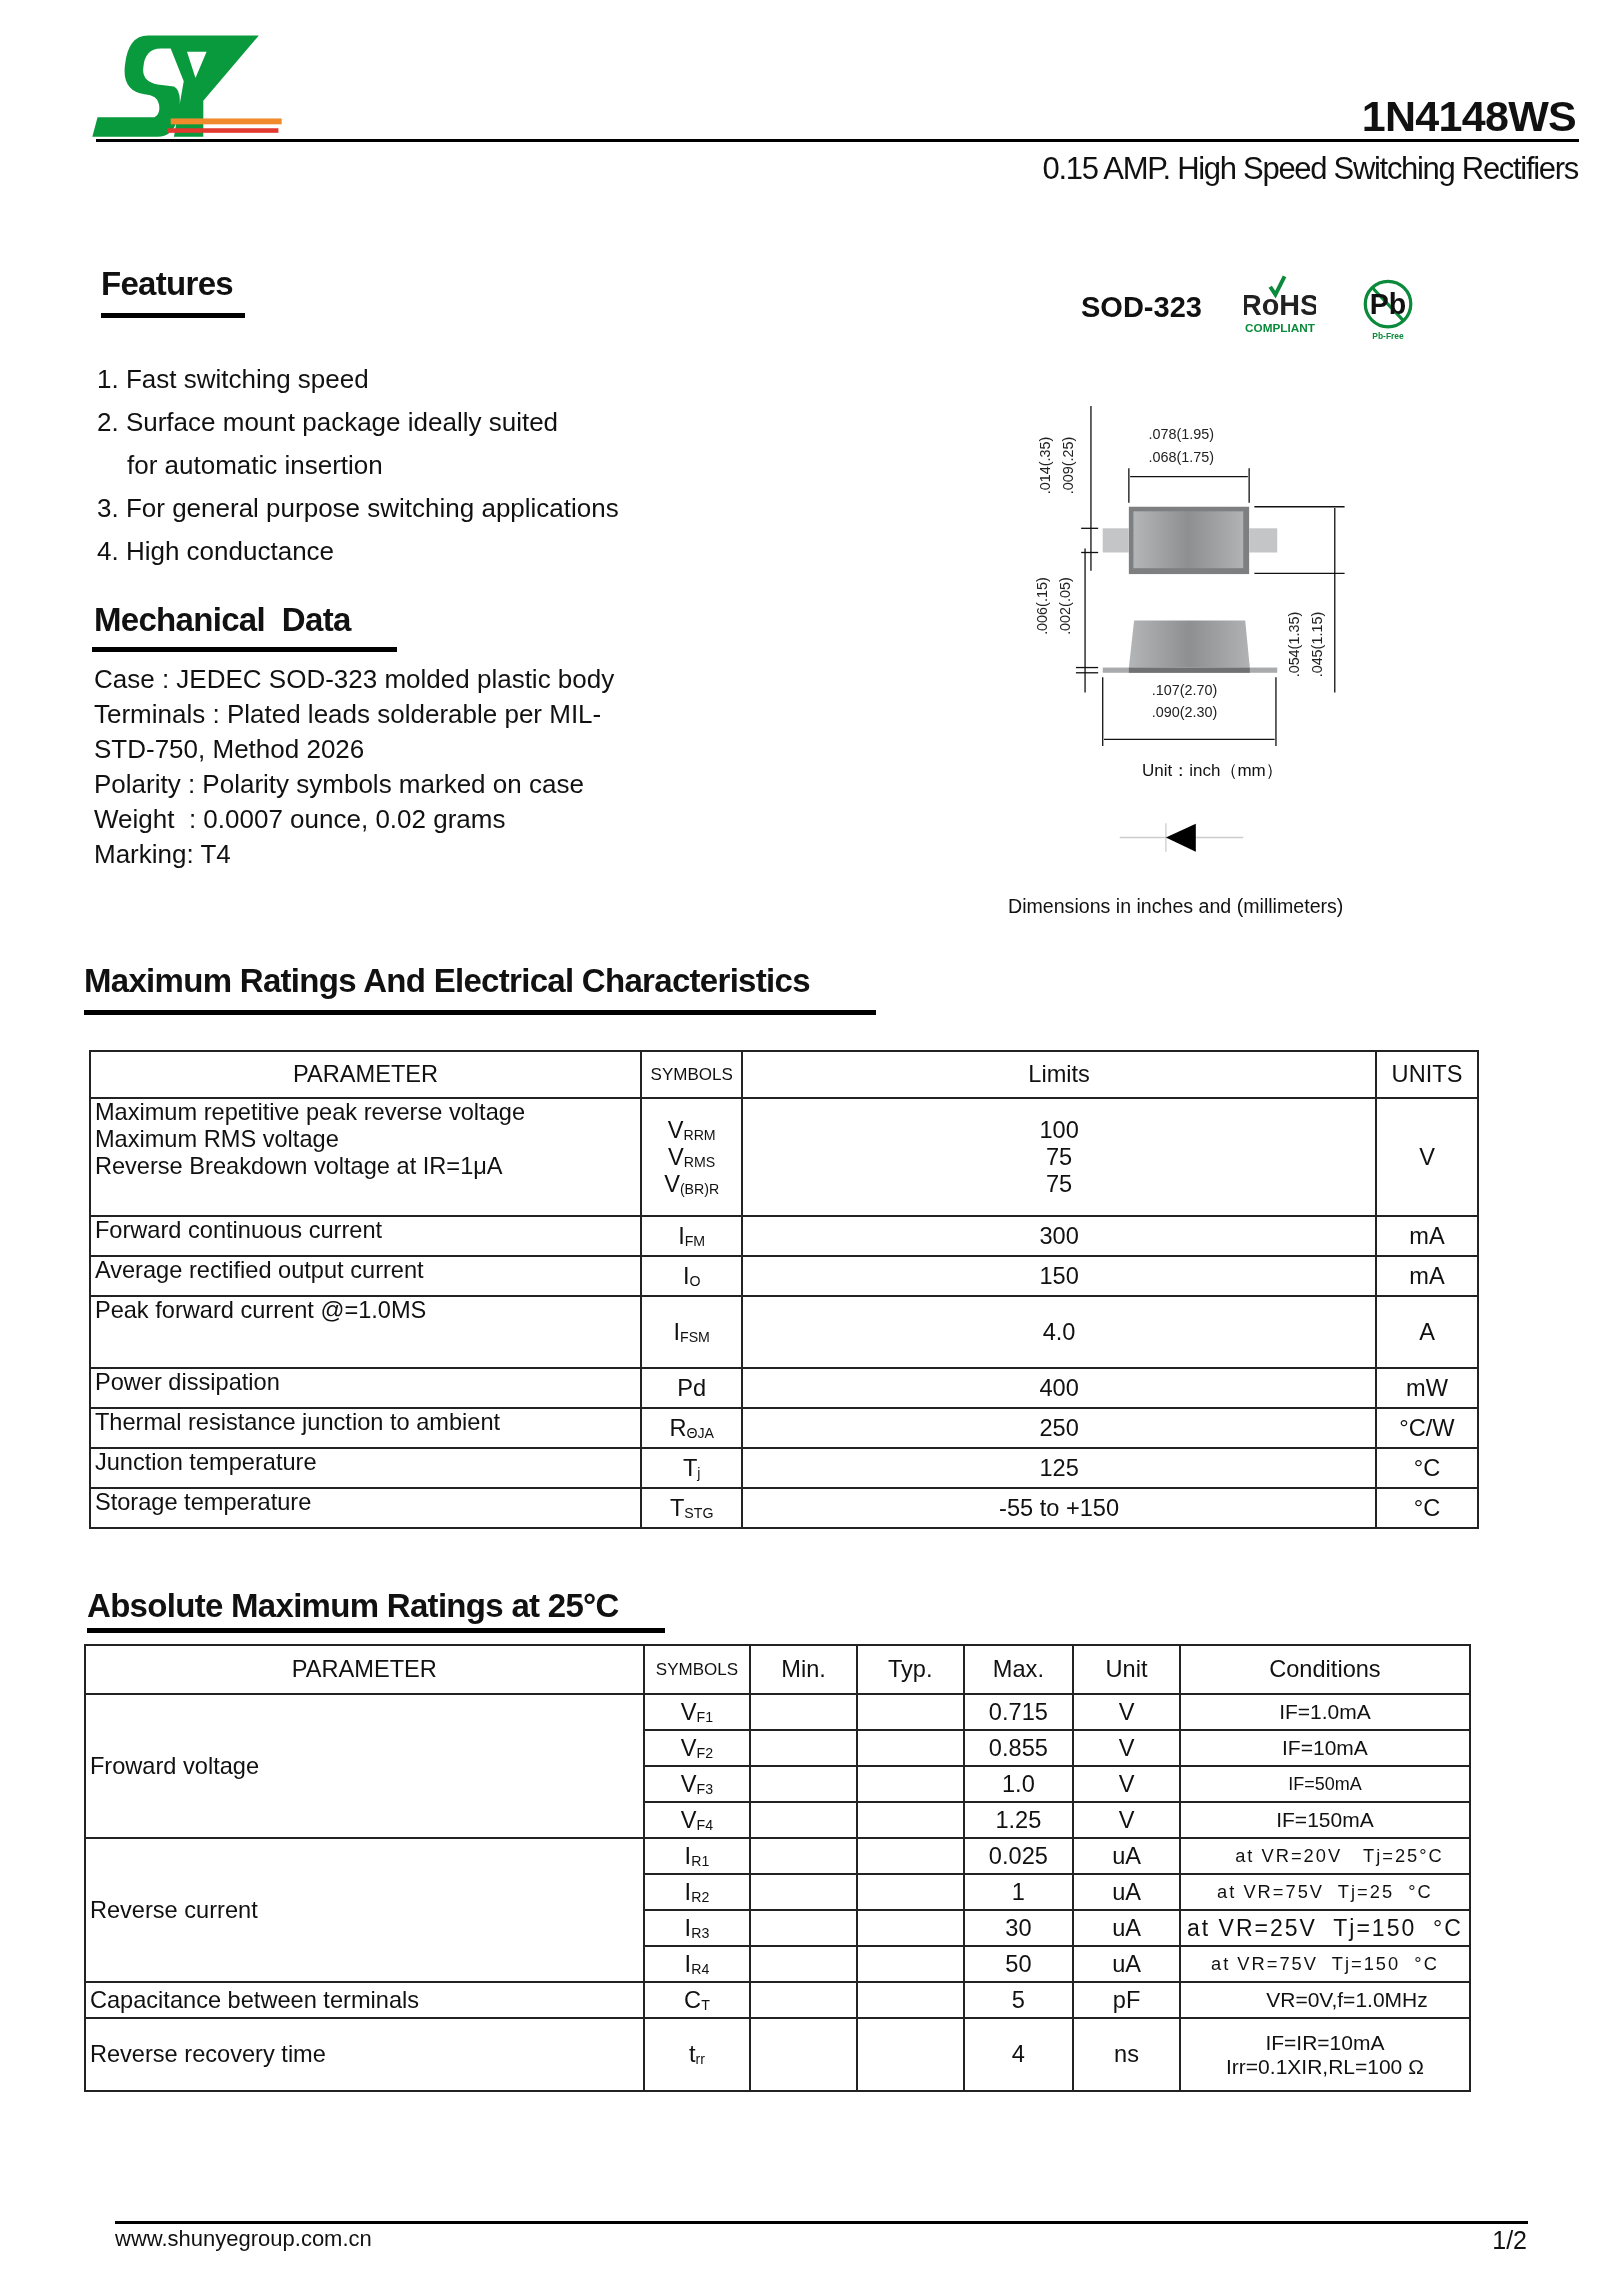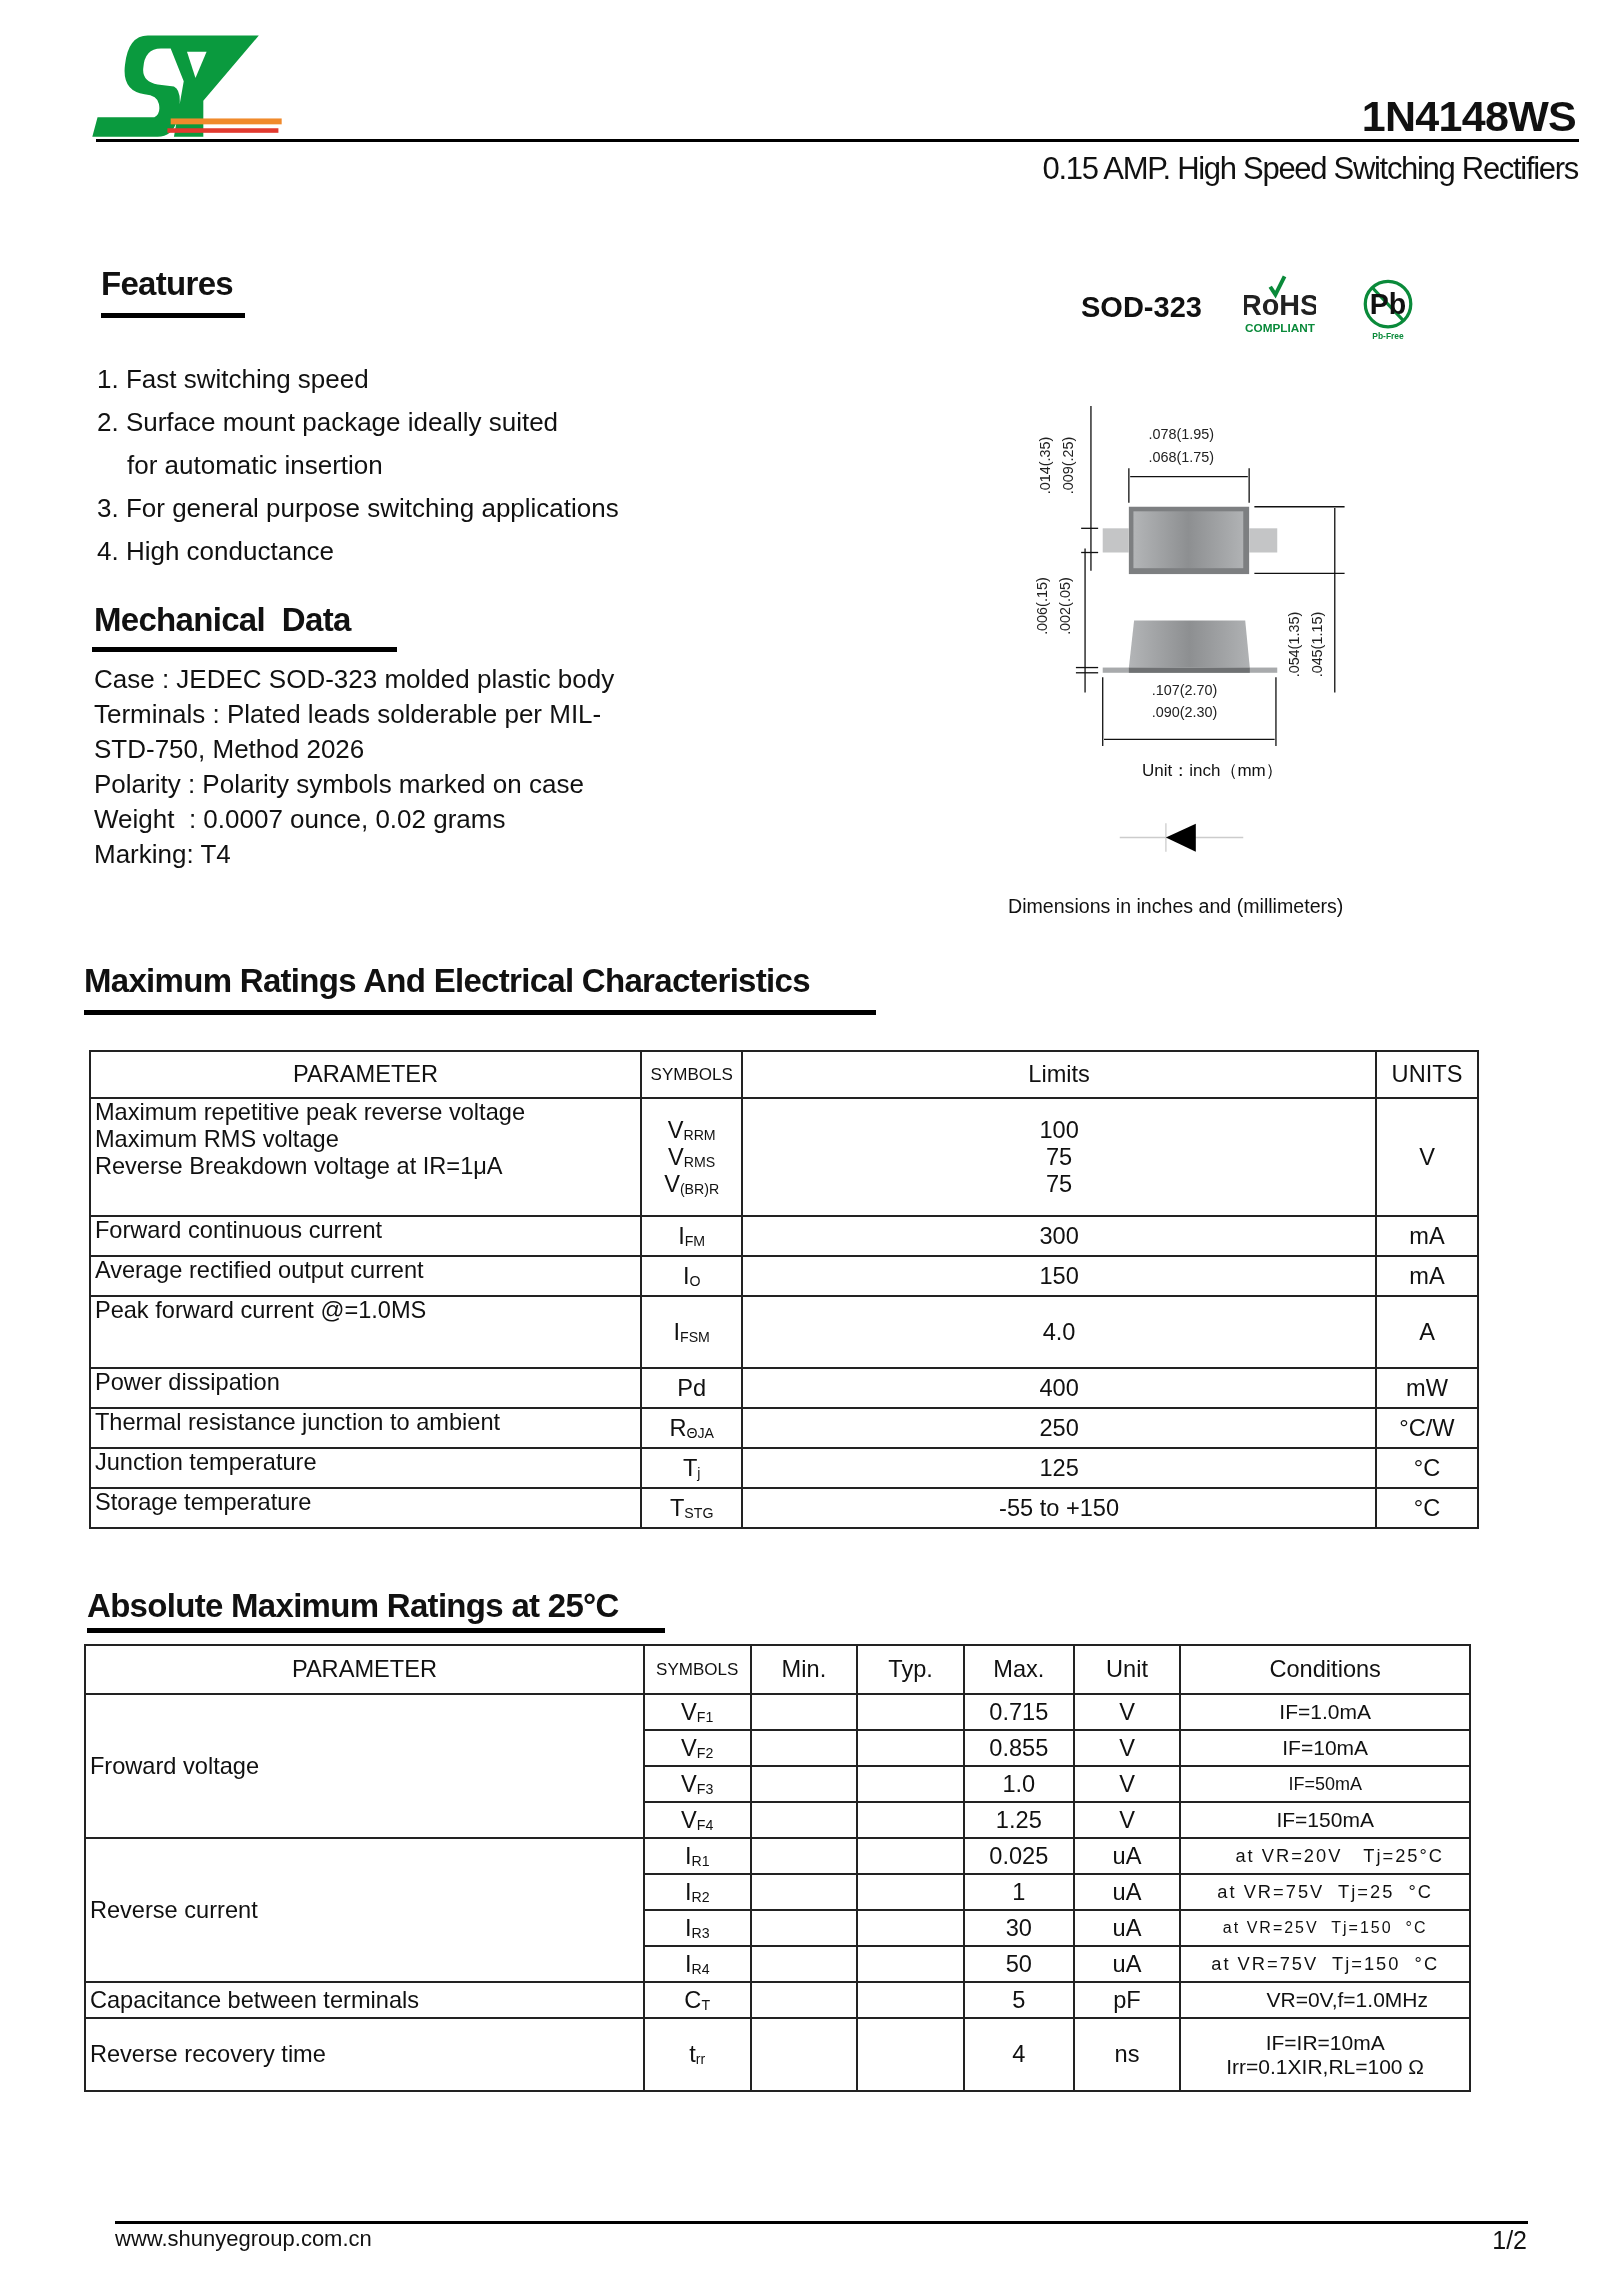--- a/index.html
+++ b/index.html
@@ -354,21 +354,21 @@
         <td class="c">1</td>
         <td class="c">uA</td>
         <td class="c cond" style="white-space: pre; font-size: 18.3px;"><div>at VR=75V  Tj=25  °C</div></td>
       </tr>
       <tr>
         <td class="c"><span><span>I</span><sub>R3</sub></span></td>
         <td class="c"></td>
         <td class="c"></td>
         <td class="c">30</td>
         <td class="c">uA</td>
-        <td class="c cond" style="white-space: pre; font-size: 16px;"><div>at VR=25V  Tj=150  °C</div></td>
+        <td class="c cond" style="white-space: pre; font-size: 23px;"><div>at VR=25V  Tj=150  °C</div></td>
       </tr>
       <tr>
         <td class="c"><span><span>I</span><sub>R4</sub></span></td>
         <td class="c"></td>
         <td class="c"></td>
         <td class="c">50</td>
         <td class="c">uA</td>
         <td class="c cond" style="white-space: pre; font-size: 18.3px;"><div>at VR=75V  Tj=150  °C</div></td>
       </tr>
       <tr>

